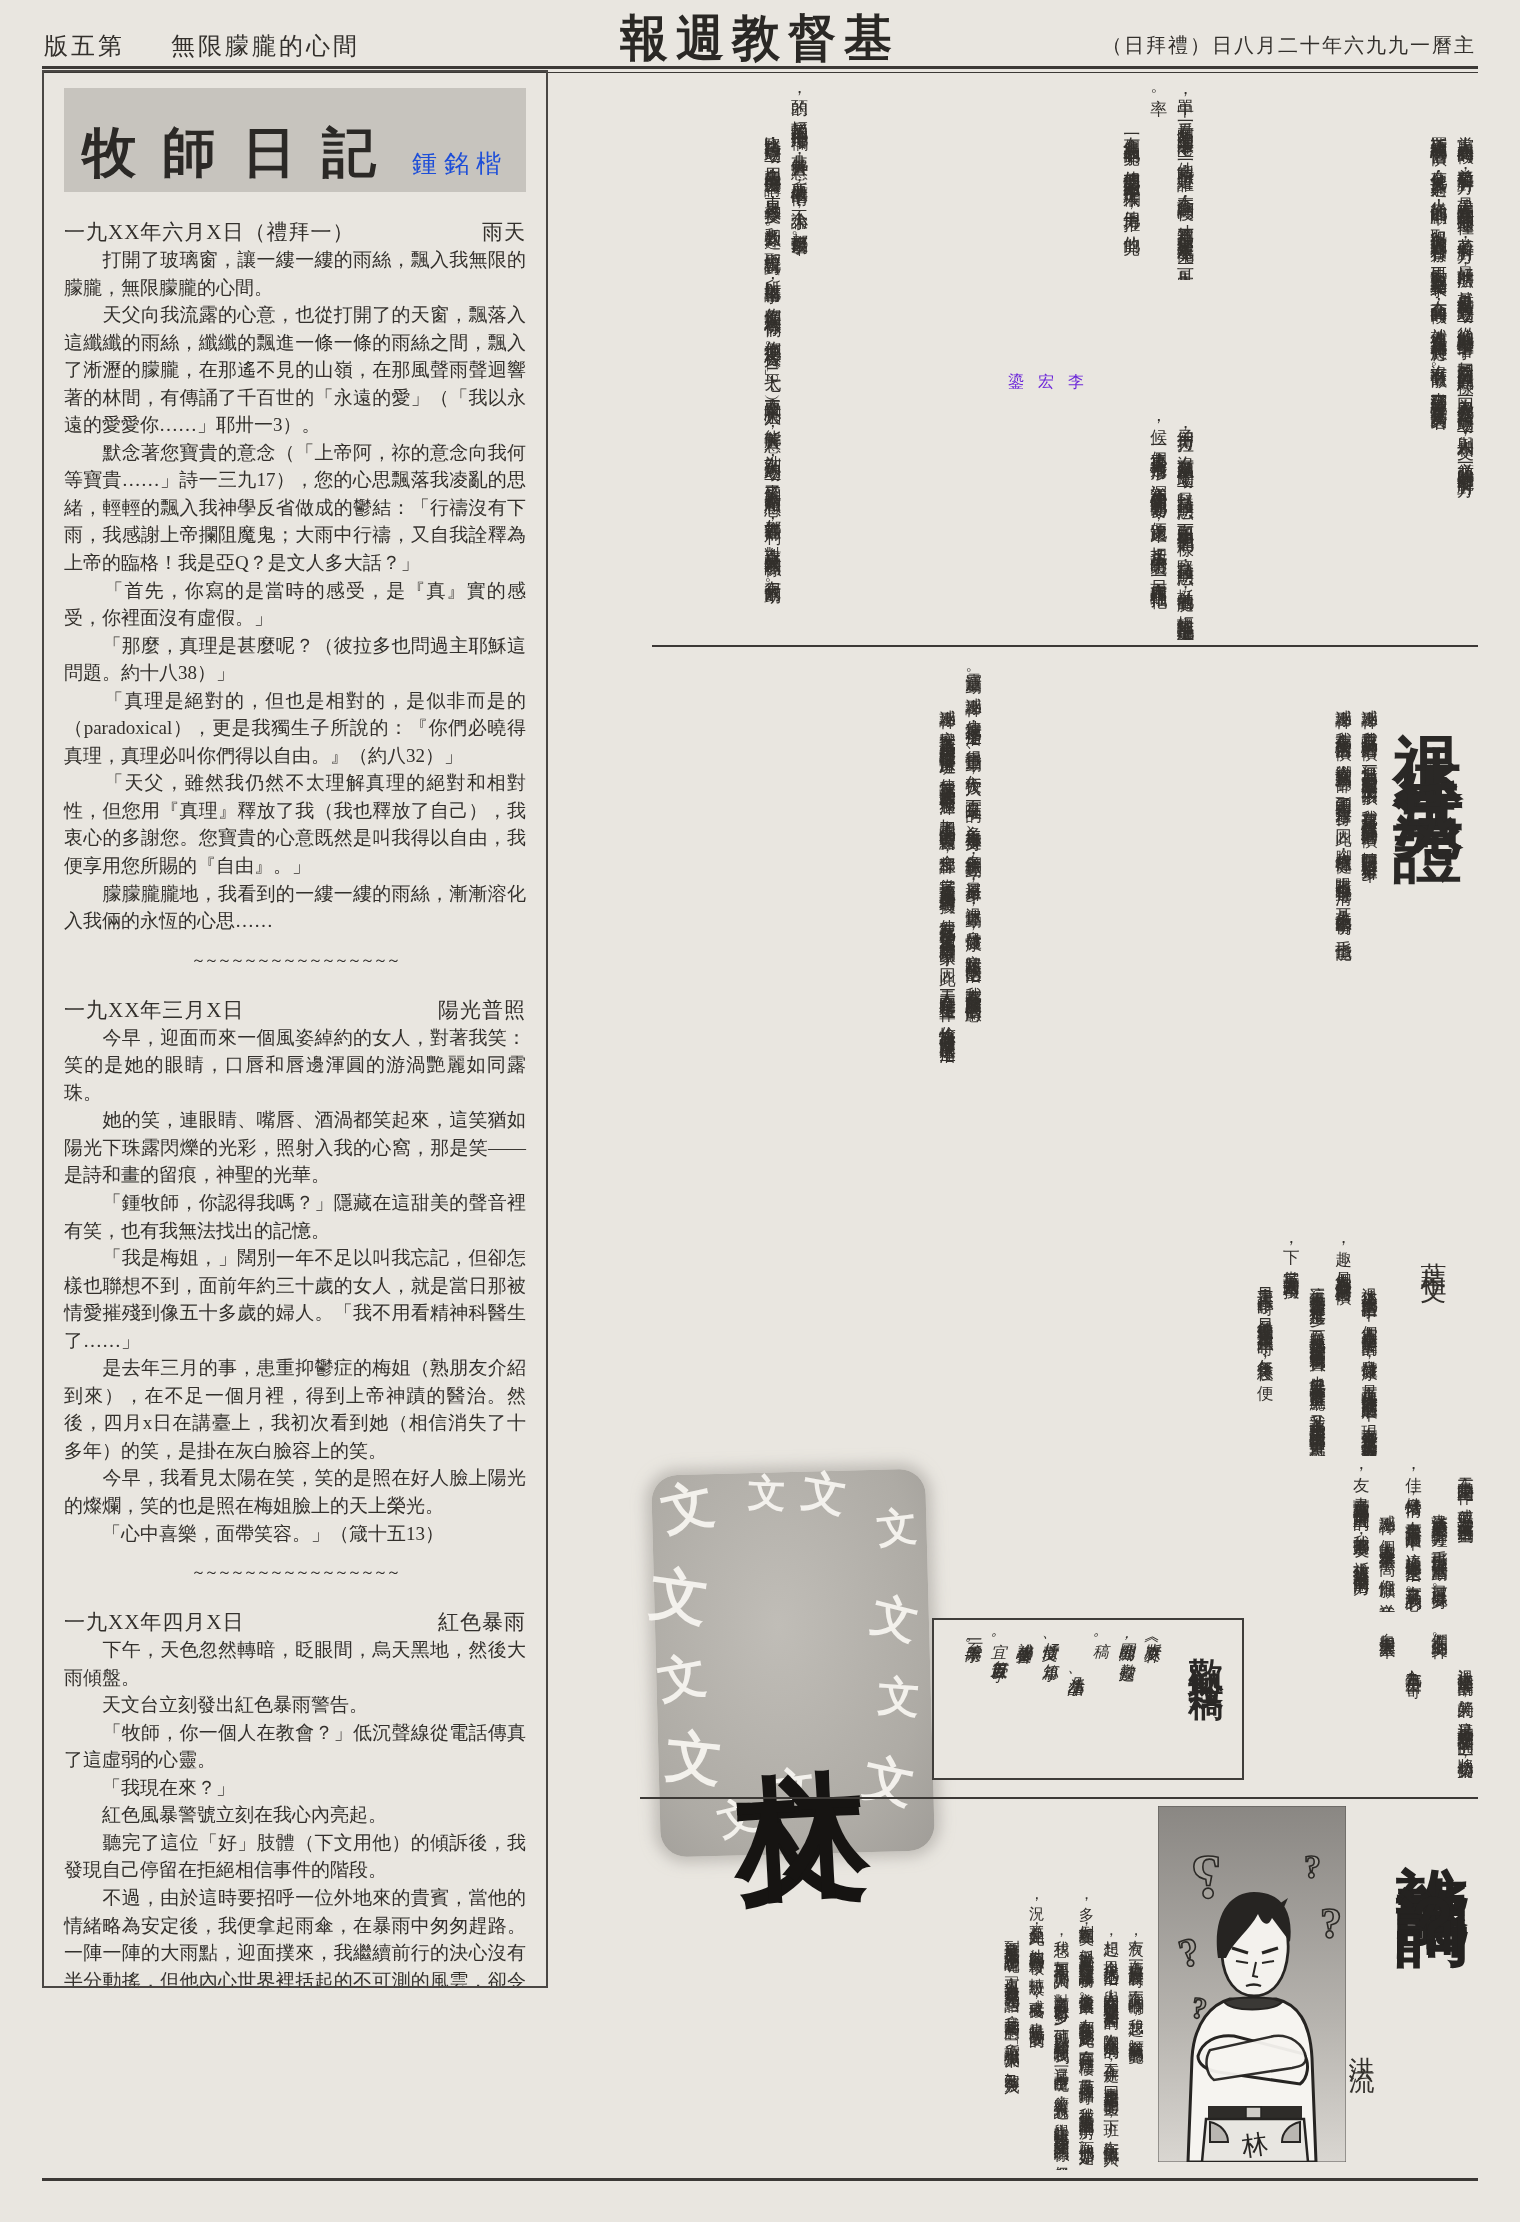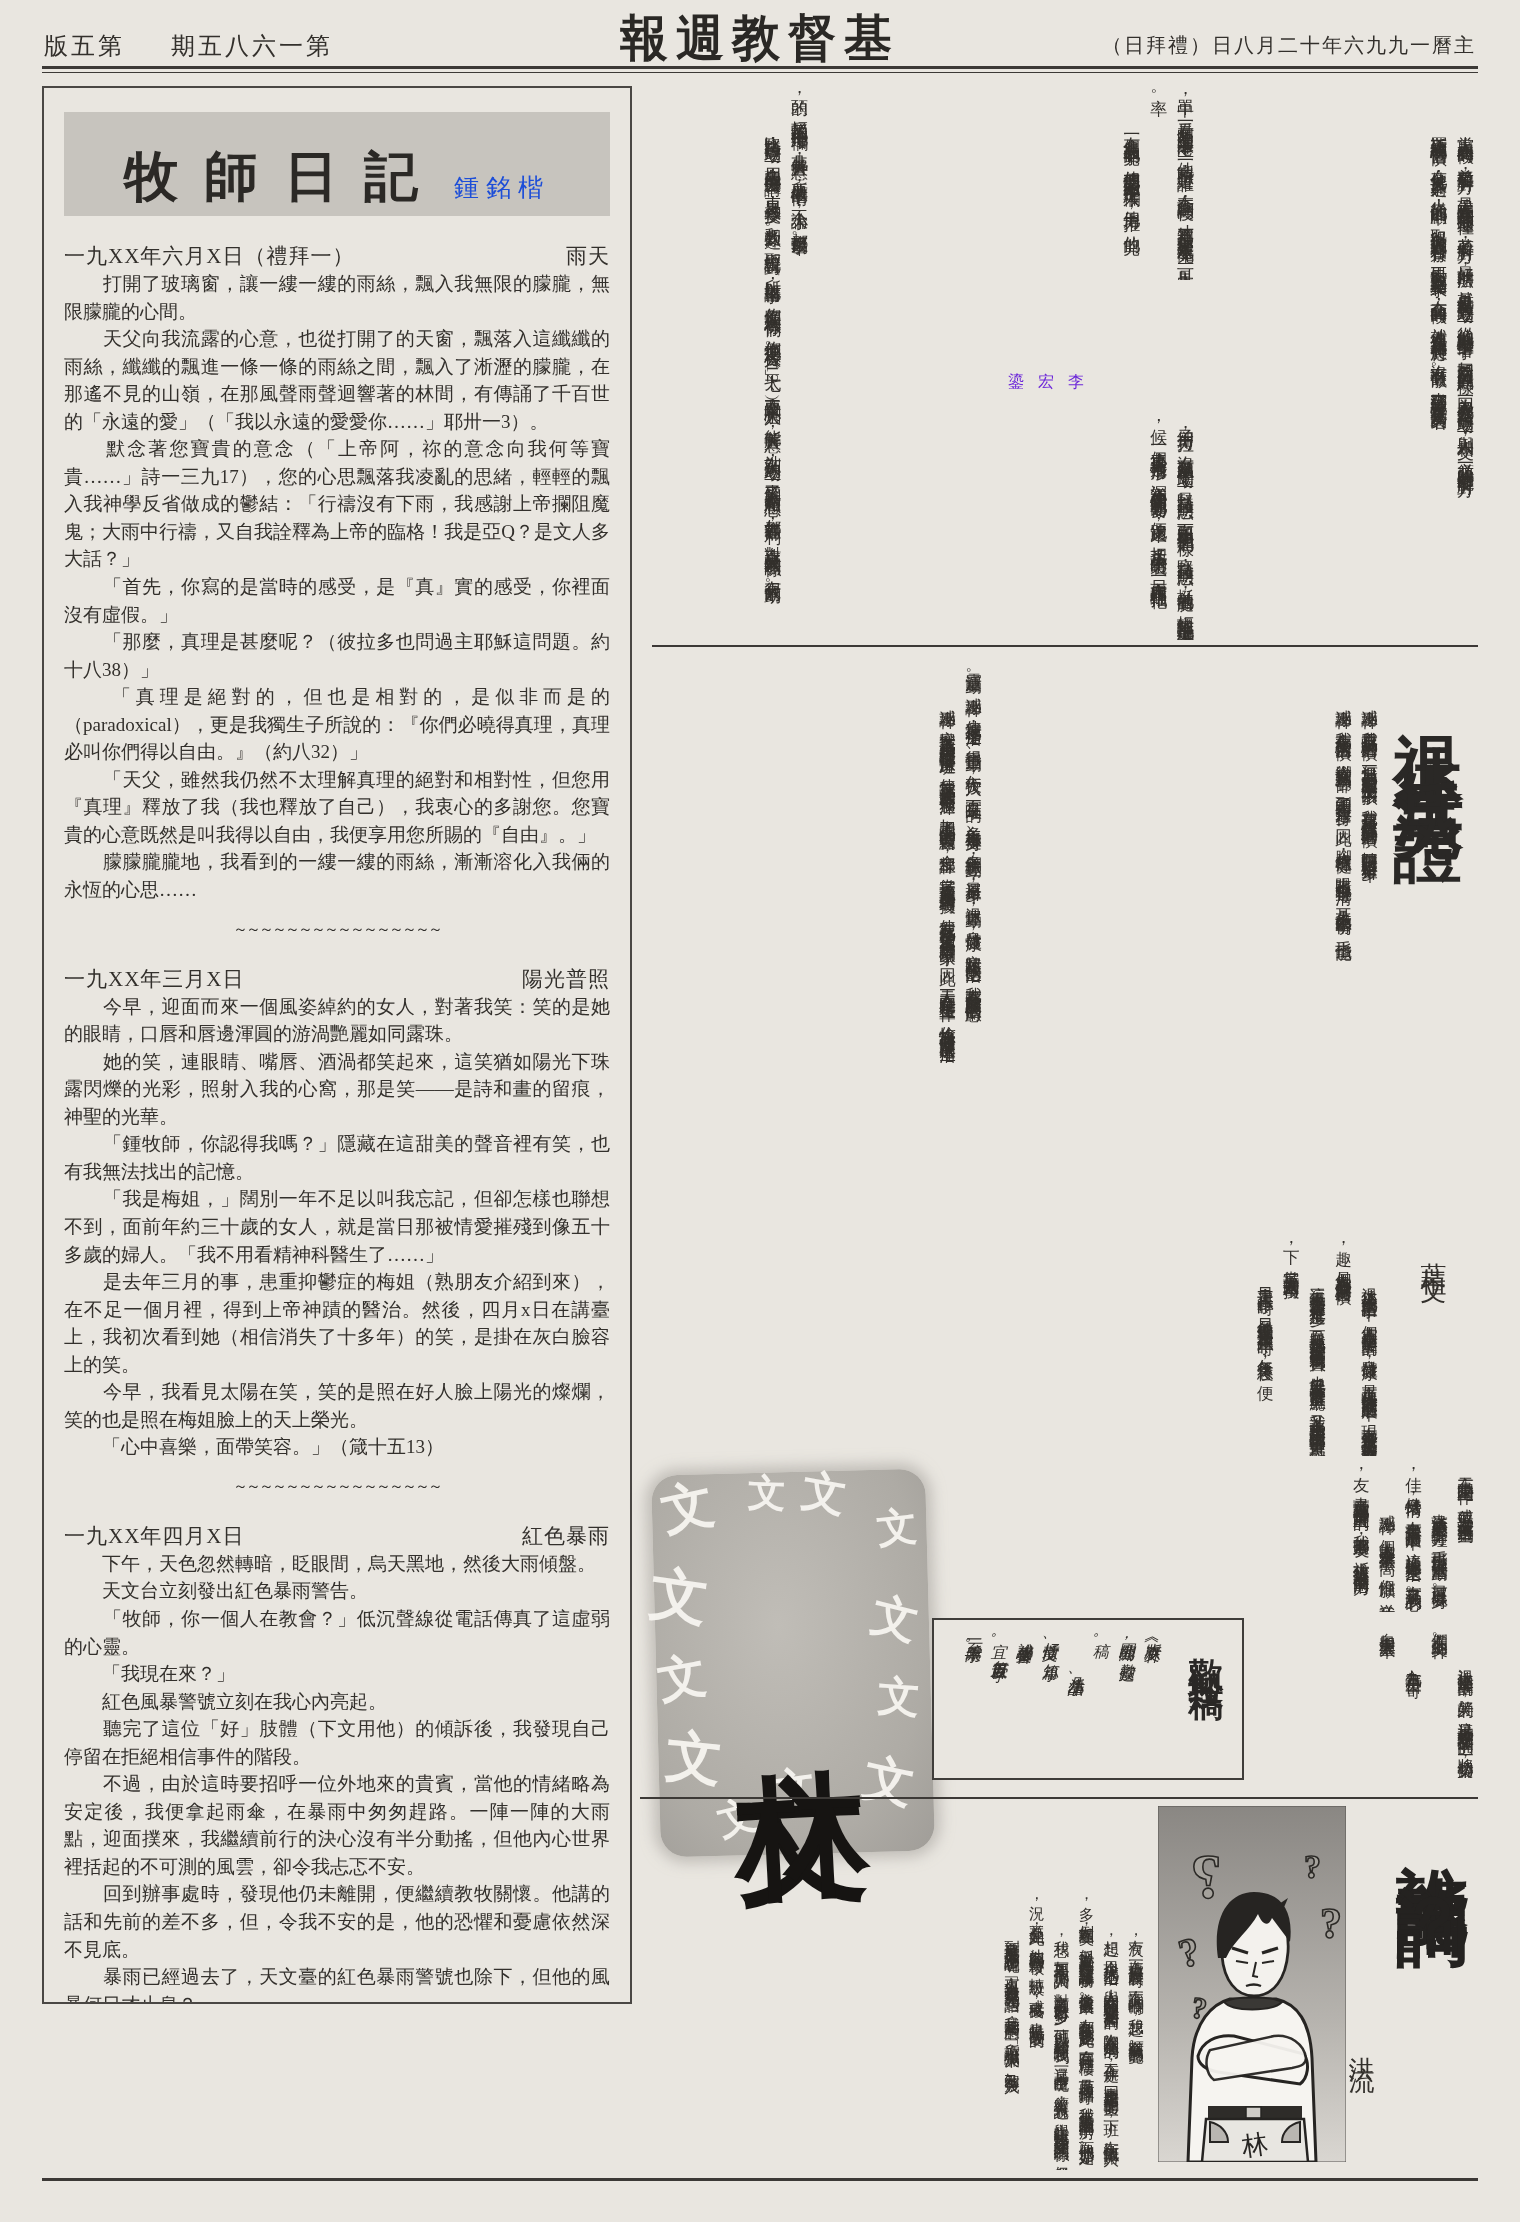--- a/index.html
+++ b/index.html
@@ -6,22 +6,22 @@
   #page{position:relative;width:1520px;height:2222px;background:#e9e6e0;
         font-family:"Liberation Serif","DejaVu Serif",serif;color:#33302c;overflow:hidden;}
   
   .hdr-left{position:absolute;left:44px;top:30px;font-size:24px;letter-spacing:3px;display:flex;gap:46px;}
   .masthead{position:absolute;left:0;right:0;top:6px;text-align:center;font-size:48px;font-weight:900;
             letter-spacing:8px;transform:scaleY(1.04);color:#2a2825;}
   .hdr-right{position:absolute;right:44px;top:32px;font-size:20px;letter-spacing:2px;}
   .rule{position:absolute;border-top:3px solid #3c3936;}
   .rule.thin{border-top-width:1px;}
   
-  .diary{position:absolute;left:42px;top:86px;width:590px;height:1918px;border:2px solid #4a4744;
-         padding:16px 20px;box-sizing:border-box;overflow:hidden;}
+  .diary{position:absolute;left:42px;top:70px;width:506px;height:1918px;border:2px solid #4a4744;
+         padding:8px 20px;box-sizing:border-box;overflow:hidden;}
   .titleband{margin:8px 0 0;background:#c7c4be;height:92px;display:flex;align-items:flex-end;
              justify-content:center;padding-bottom:12px;}
   .dtitle{font-size:54px;font-weight:bold;letter-spacing:26px;line-height:1;color:#2b2926;}
   .dauthor{font-size:25px;letter-spacing:7px;margin-left:10px;line-height:1.3;color:#1d4ed8;}
   .entry{margin-top:26px;}
   .entry-head{display:flex;justify-content:space-between;font-size:21px;letter-spacing:1px;}
   .entry-body{font-size:19px;line-height:1.45;text-align:justify;white-space:pre-line;}
   .wavy{text-align:center;font-size:15px;letter-spacing:-2px;margin:16px 0 0;color:#2e2c29;}
   
   .v{position:absolute;writing-mode:vertical-rl;text-orientation:mixed;font-size:17px;line-height:1.58;
@@ -62,21 +62,21 @@
   .c1{left:642px;top:1894px;width:506px;height:276px;font-size:15.5px;line-height:1.6;}
   .cartoon{position:absolute;left:1158px;top:1806px;width:188px;height:356px;}
 </style>
 </head>
 <body>
 
 <div id="page">
 
   <div class="hdr-left">
     <span>版五第</span>
-    <span>期五八六一第</span>
+    <span>無限朦朧的心間</span>
   </div>
   <div class="masthead">報週教督基</div>
   <div class="hdr-right">（日拜禮）日八月二十年六九九一曆主</div>
   <div class="rule" style="left:42px;width:1436px;top:66px;"></div>
   <div class="rule thin" style="left:42px;width:1436px;top:72px;"></div>
 
   <div class="diary">
     <div class="titleband">
       <span class="dtitle">牧師日記</span>
       <span class="dauthor">鍾銘楷</span>

